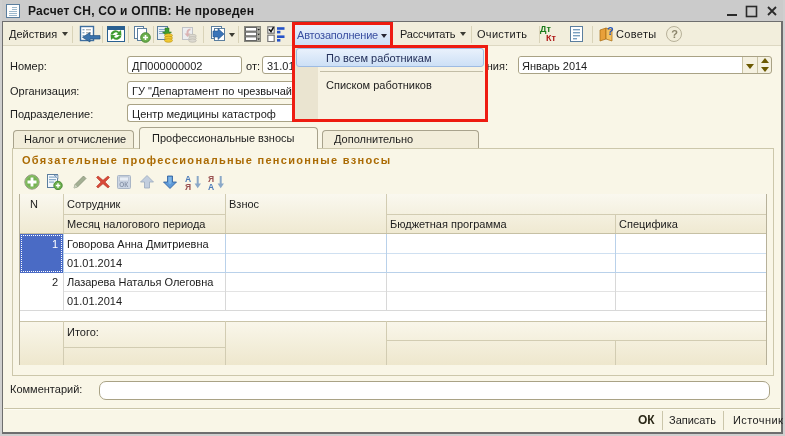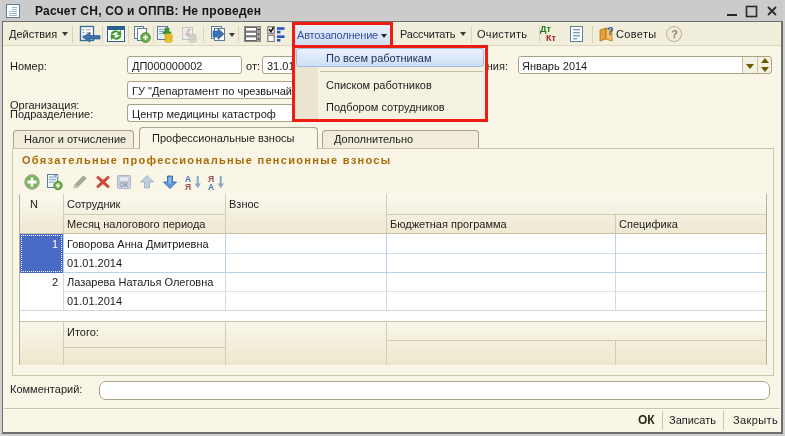--- a/index.html
+++ b/index.html
@@ -19,21 +19,21 @@
 
   <div class="abs" id="titlebar"></div>
   <svg class="abs" style="left:6px;top:4px" width="14" height="14">
     <rect x="0.5" y="0.5" width="13" height="13" fill="#fdfdfd" stroke="#5b7e9e"></rect>
     <rect x="6" y="3" width="5" height="1" fill="#9db8cc"></rect>
     <rect x="6" y="5" width="5" height="1" fill="#9db8cc"></rect>
     <rect x="3" y="7" width="8" height="1" fill="#9db8cc"></rect>
     <rect x="3" y="9" width="8" height="1" fill="#9db8cc"></rect>
     <rect x="3" y="11" width="8" height="1" fill="#9db8cc"></rect>
   </svg>
-  <div class="lbl" style="left:35px;top:4px;font-weight:bold;font-size:12px;color:#151515;letter-spacing:0.25px;text-align:center;">Расчет СН, СО и ОППВ: Не проведен</div>
+  <div class="lbl" style="left:28px;top:4px;font-weight:bold;font-size:12px;color:#151515;letter-spacing:0.25px;text-align:center;">Расчет СН, СО и ОППВ: Не проведен</div>
 
   <svg class="abs" style="left:725px;top:4px" width="55" height="14">
     <rect x="2" y="10" width="10" height="2" fill="#2a2a2a"></rect>
     <rect x="21.5" y="2.5" width="10" height="10" fill="none" stroke="#2a2a2a" stroke-width="1.6"></rect>
     <path d="M43 3 L51 11 M51 3 L43 11" stroke="#2a2a2a" stroke-width="1.8"></path>
   </svg>
 
   <div class="abs" id="client"></div>
 
   <div class="abs" style="left:3px;top:22px;width:778px;height:24px;background:#f2eedc;border-bottom:1px solid #ddd8c2;box-sizing:border-box;"></div>
@@ -156,21 +156,21 @@
   <div class="abs" style="left:742px;top:57px;width:1px;height:16px;background:#c9c3a4;"></div>
   <div class="abs" style="left:757px;top:57px;width:1px;height:16px;background:#c9c3a4;"></div>
   <svg class="abs" style="left:744px;top:62px" width="12" height="8">
       <path d="M2 2 L10 2 L6 7 Z" fill="#6b5900"></path>
     </svg>
   <svg class="abs" style="left:759px;top:57px" width="12" height="16">
     <path d="M6 1 L10 6 L2 6 Z" fill="#6b5900"></path>
     <path d="M2 10 L10 10 L6 15 Z" fill="#6b5900"></path>
   </svg>
 
-  <div class="lbl" style="left:10px;top:99px;">Организация:</div>
+  <div class="lbl" style="left:10px;top:85px;">Организация:</div>
   <div class="fld" style="left:127px;top:81px;width:333px;height:18px;"></div>
   <div class="fldtxt" style="left:132px;top:85px;">ГУ "Департамент по чрезвычайным ситуа</div>
 
   <div class="lbl" style="left:10px;top:108px;">Подразделение:</div>
   <div class="fld" style="left:127px;top:104px;width:172px;height:18px;border-radius:3px 0 0 3px;border-right:none;"></div>
   <div class="fldtxt" style="left:132px;top:108px;">Центр медицины катастроф</div>
 
   <div class="abs" style="left:12px;top:148px;width:762px;height:228px;border:1px solid #ccc7ab;box-sizing:border-box;"></div>
 
   <div class="abs" style="left:13px;top:130px;width:121px;height:18px;background:#f2edda;border:1px solid #a8a28c;border-bottom:none;border-radius:4px 4px 0 0;box-sizing:border-box;"></div>
@@ -282,28 +282,27 @@
 
   <div class="lbl" style="left:10px;top:383px;">Комментарий:</div>
   <div class="fld" style="left:99px;top:381px;width:671px;height:19px;border-radius:7px;"></div>
 
   <div class="abs" style="left:4px;top:408px;width:776px;height:1px;background:#c9c4a8;"></div>
   <div class="abs" style="left:4px;top:409px;width:776px;height:1px;background:#fdfcf3;"></div>
   <div class="lbl" style="left:638px;top:413px;font-weight:bold;font-size:12px;color:#2b2817;">ОК</div>
   <div class="abs" style="left:662px;top:411px;width:1px;height:19px;background:#cbc6aa;"></div>
   <div class="lbl" style="left:669px;top:414px;">Записать</div>
   <div class="abs" style="left:723px;top:411px;width:1px;height:19px;background:#cbc6aa;"></div>
-  <div class="lbl" style="left:733px;top:414px;letter-spacing:0.4px;">Закрыть</div>
+  <div class="lbl" style="left:733px;top:414px;letter-spacing:0.4px;">Источник</div>
 
   <div class="abs" style="left:292px;top:22px;width:101px;height:26px;background:linear-gradient(#e8f0fb,#cddff6);border:3px solid #ee1c11;box-sizing:border-box;"></div>
   <div class="lbl" style="left:297px;top:29px;color:#3a4fa0;letter-spacing:-0.2px;">Автозаполнение</div>
   <svg class="abs" style="left:380px;top:33px" width="8" height="6">
       <path d="M1 1 L7 1 L4 5 Z" fill="#262633"></path>
     </svg>
 
   <div class="abs" style="left:292px;top:45px;width:196px;height:77px;background:#f6f2e2;border:3px solid #ee1c11;box-sizing:border-box;"></div>
   <div class="abs" style="left:295px;top:48px;width:23px;height:71px;background:#eae4d0;"></div>
   <div class="abs" style="left:296px;top:48px;width:188px;height:19px;background:linear-gradient(#e9f1fc,#cde0f6);border:1px solid #9dbbe3;border-radius:3px;box-sizing:border-box;"></div>
   <div class="lbl" style="left:326px;top:52px;color:#24305a;">По всем работникам</div>
   <div class="abs" style="left:320px;top:71px;width:163px;height:1px;background:#c2bda6;"></div>
   <div class="lbl" style="left:326px;top:79px;">Списком работников</div>
-  <div class="lbl" style="left:326px;top:101px;">Подбором сотрудников</div>
 </div>
 
 </body></html>

